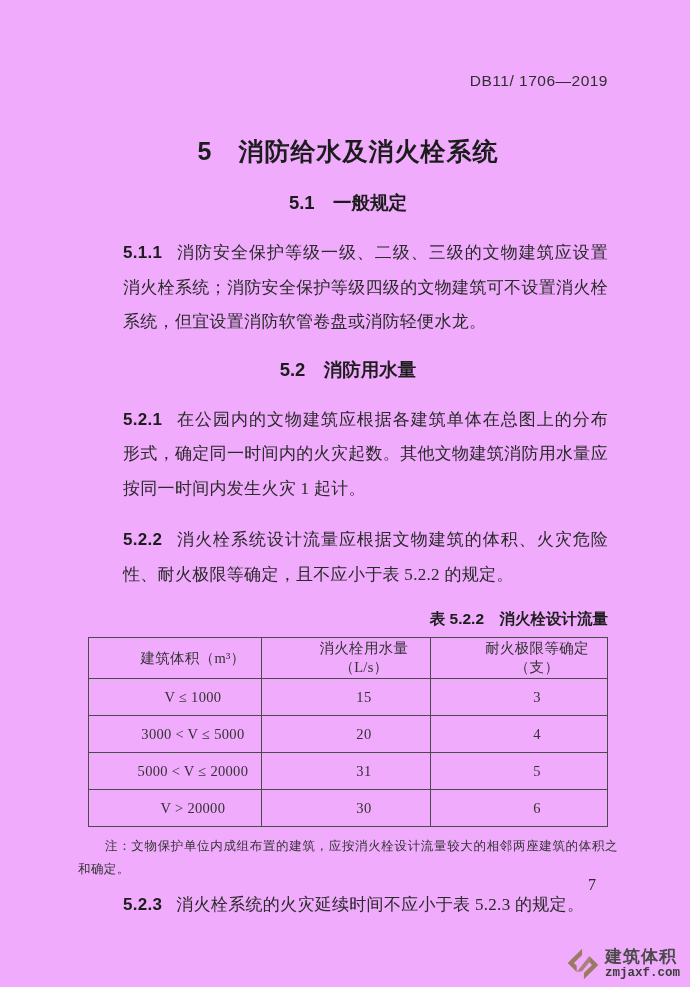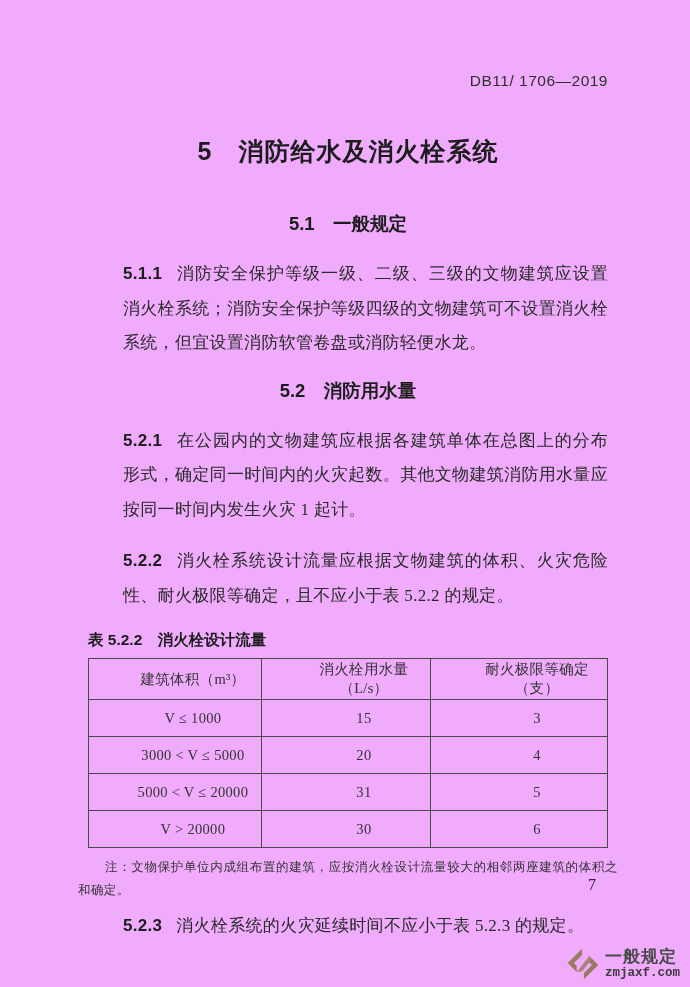--- a/index.html
+++ b/index.html
@@ -23,21 +23,21 @@
   .doc-title{
     margin-top:45px;
     text-align:center;
     font-family:"Liberation Sans","DejaVu Sans",sans-serif;
     font-weight:bold;
     font-size:25px;
     color:#1c1c1c;
     letter-spacing:1px;
   }
   .section-heading{
-    margin-top:43px;
+    margin-top:22px;
     text-align:center;
     font-family:"Liberation Sans","DejaVu Sans",sans-serif;
     font-weight:bold;
     font-size:18.5px;
     color:#1c1c1c;
   }
   .clause{
     margin-top:0;
     font-size:17px;
     line-height:34.5px;
@@ -53,21 +53,21 @@
     color:#1c1c1c;
     margin-right:14px;
   }
   .clause-bold .clause-text{
     font-family:"Liberation Sans","DejaVu Sans",sans-serif;
     font-weight:bold;
     color:#1c1c1c;
   }
   .table-caption{
     margin-top:9px;
-    text-align:left;
+    text-align:right;
     font-family:"Liberation Sans","DejaVu Sans",sans-serif;
     font-weight:bold;
     font-size:15.5px;
     color:#1c1c1c;
   }
   table.flow-table{
     margin-top:7px;
     width:100%;
     border-collapse:collapse;
   }
@@ -193,17 +193,17 @@
 
   <div class="watermark">
     <span class="watermark-logo">
       <svg width="36" height="36" viewBox="0 0 40 40">
         <path d="M19 3 L3 19 L13 29 L13 22 L10 19 L19 10 Z" fill="#9b7a64"></path>
         <path d="M21 37 L37 21 L27 11 L27 18 L30 21 L21 30 Z" fill="#9b7a64"></path>
         <path d="M13 29 L27 11 L27 18 L19 28 Z" fill="#9b7a64" opacity="0.85"></path>
       </svg>
     </span>
     <span class="watermark-text">
-      <span class="watermark-brand">一般规定</span>
+      <span class="watermark-brand">建筑体积</span>
       <span class="watermark-site">zmjaxf.com</span>
     </span>
   </div>
 </div>
 
 </body></html>

